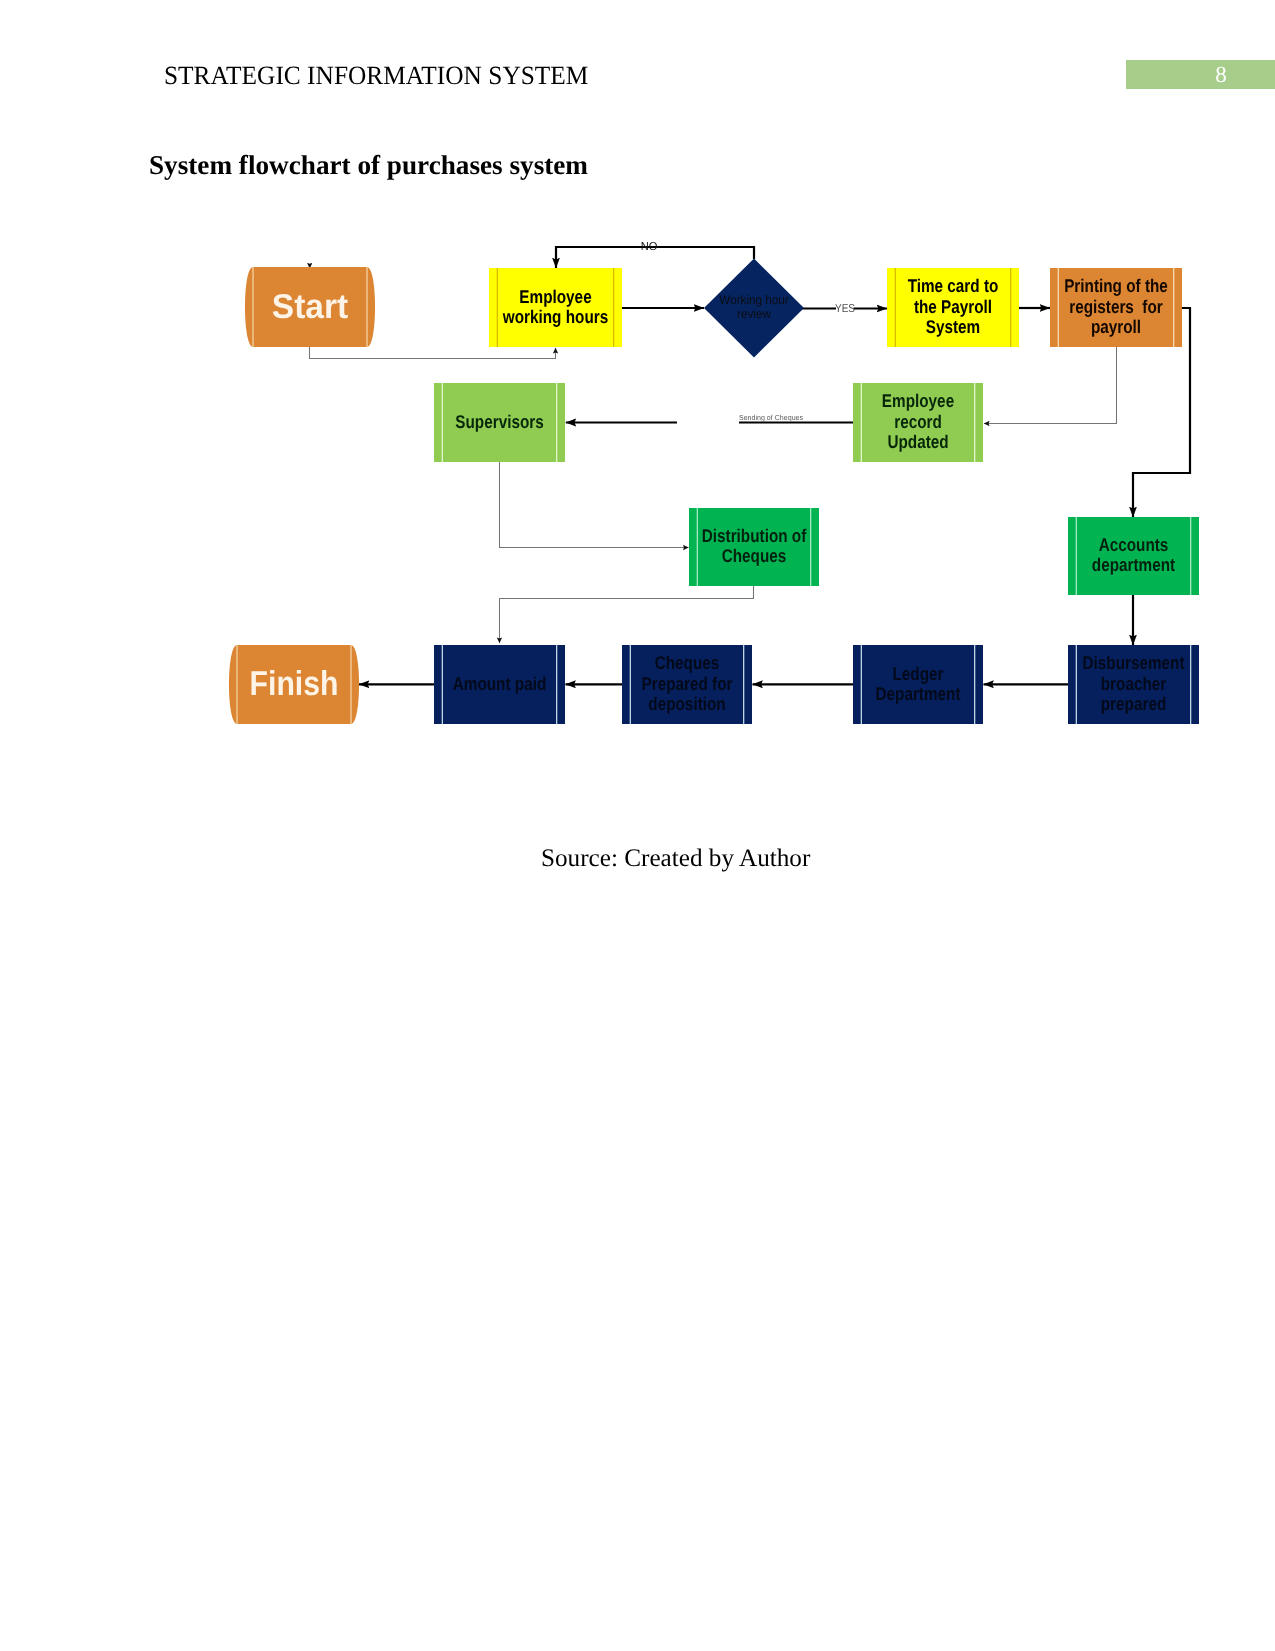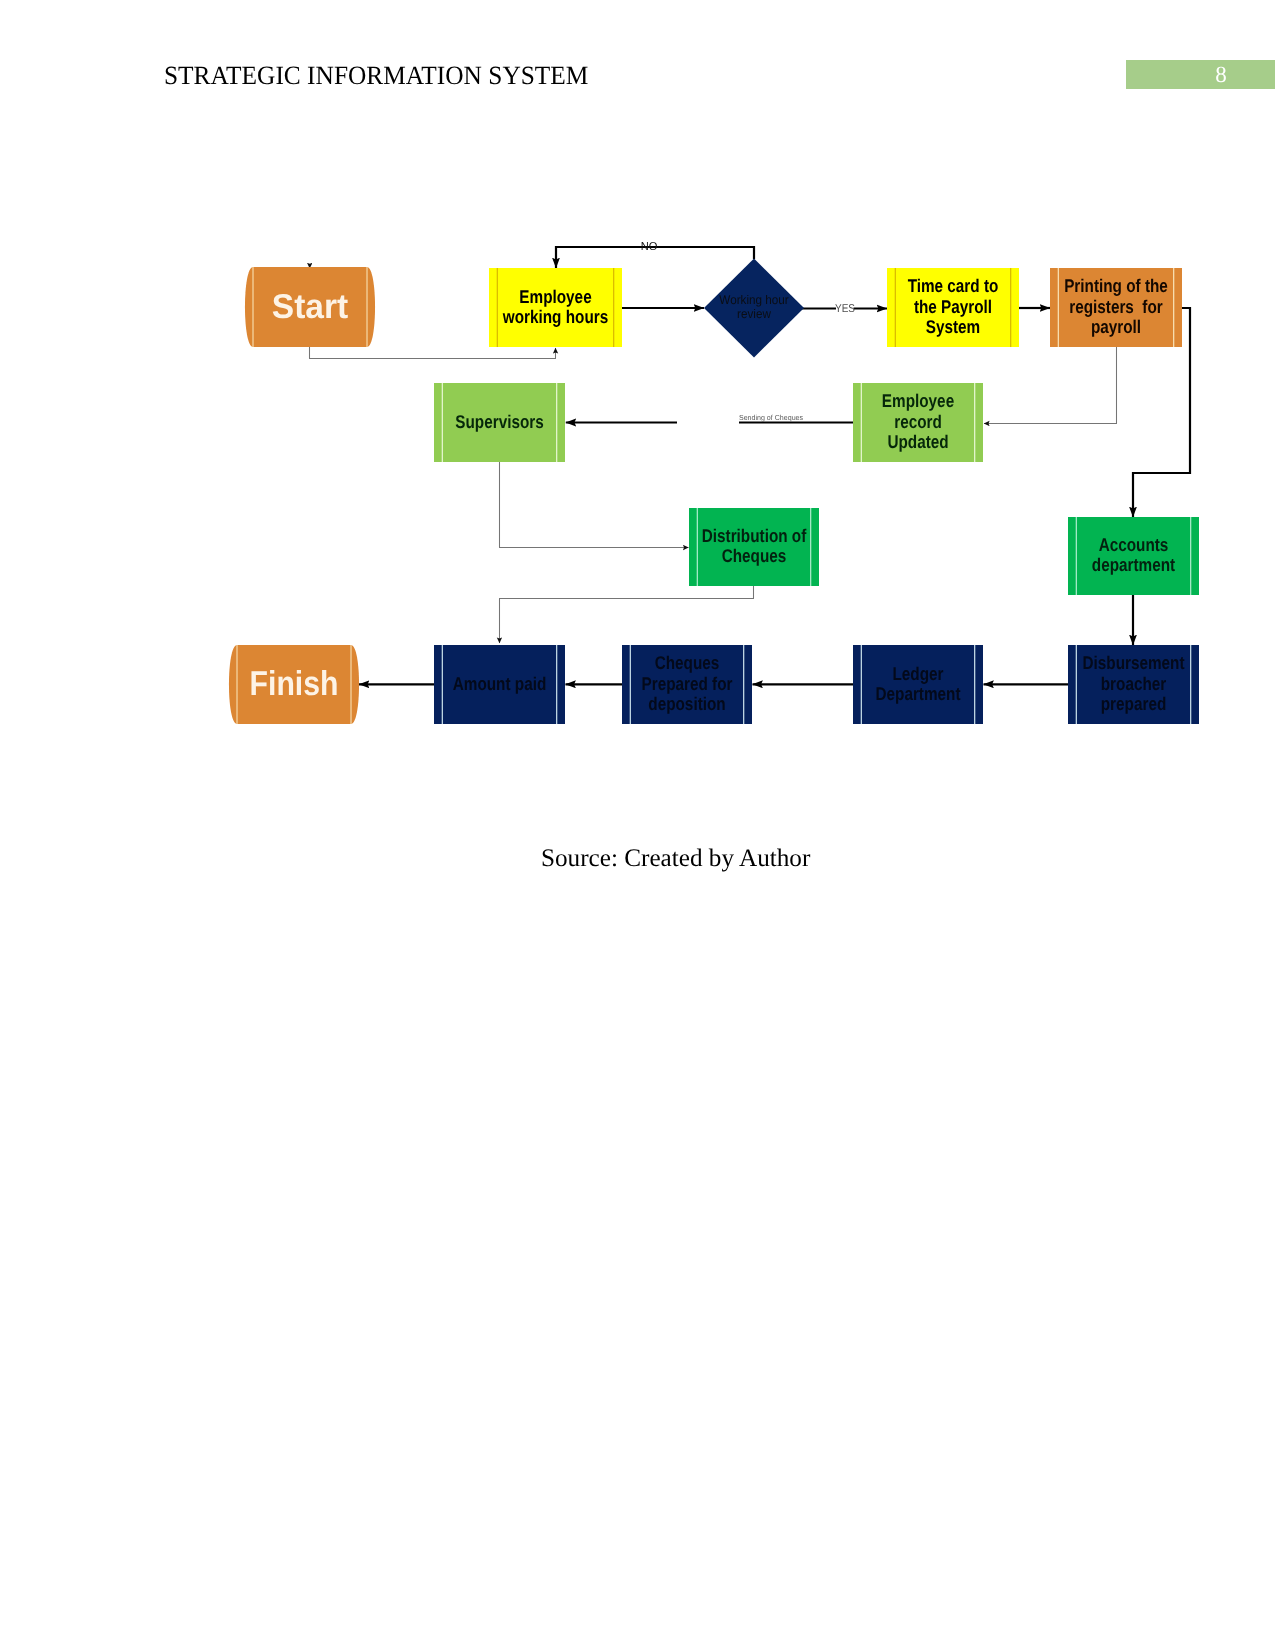--- a/index.html
+++ b/index.html
@@ -15,20 +15,21 @@
   #src-cap{position:absolute;left:541px;top:845.2px;font-size:25.2px;color:#000;white-space:nowrap;}
   #chart{position:absolute;left:0;top:0;width:1275px;height:1651px;}
 </style>
 </head>
 <body>
 
 <div class="page">
   <div id="hdr-title">STRATEGIC INFORMATION SYSTEM</div>
   <div id="pgbanner" style="background: rgb(166, 205, 138);"></div>
   <div id="pgnum">8</div>
+  <div id="sec-title">System flowchart of purchases system</div>
   <div id="src-cap">Source: Created by Author</div>
   <svg id="chart" viewBox="0 0 1275 1651" width="1275" height="1651" xmlns="http://www.w3.org/2000/svg">
     <defs>
       <marker id="ahBig" markerWidth="12" markerHeight="9" refX="10.4" refY="4.05" orient="auto" markerUnits="userSpaceOnUse">
         <path d="M0,0.1 L10.6,4.05 L0,8.0 L1.8,4.05 Z" fill="#000"></path>
       </marker>
       <marker id="ahThin" markerWidth="8" markerHeight="7" refX="5.6" refY="2.7" orient="auto" markerUnits="userSpaceOnUse">
         <path d="M0,0 L5.8,2.7 L0,5.4 L1.1,2.7 Z" fill="#111"></path>
       </marker>
       <marker id="ahTiny" markerWidth="8" markerHeight="7" refX="5.7" refY="2.7" orient="auto" markerUnits="userSpaceOnUse">

